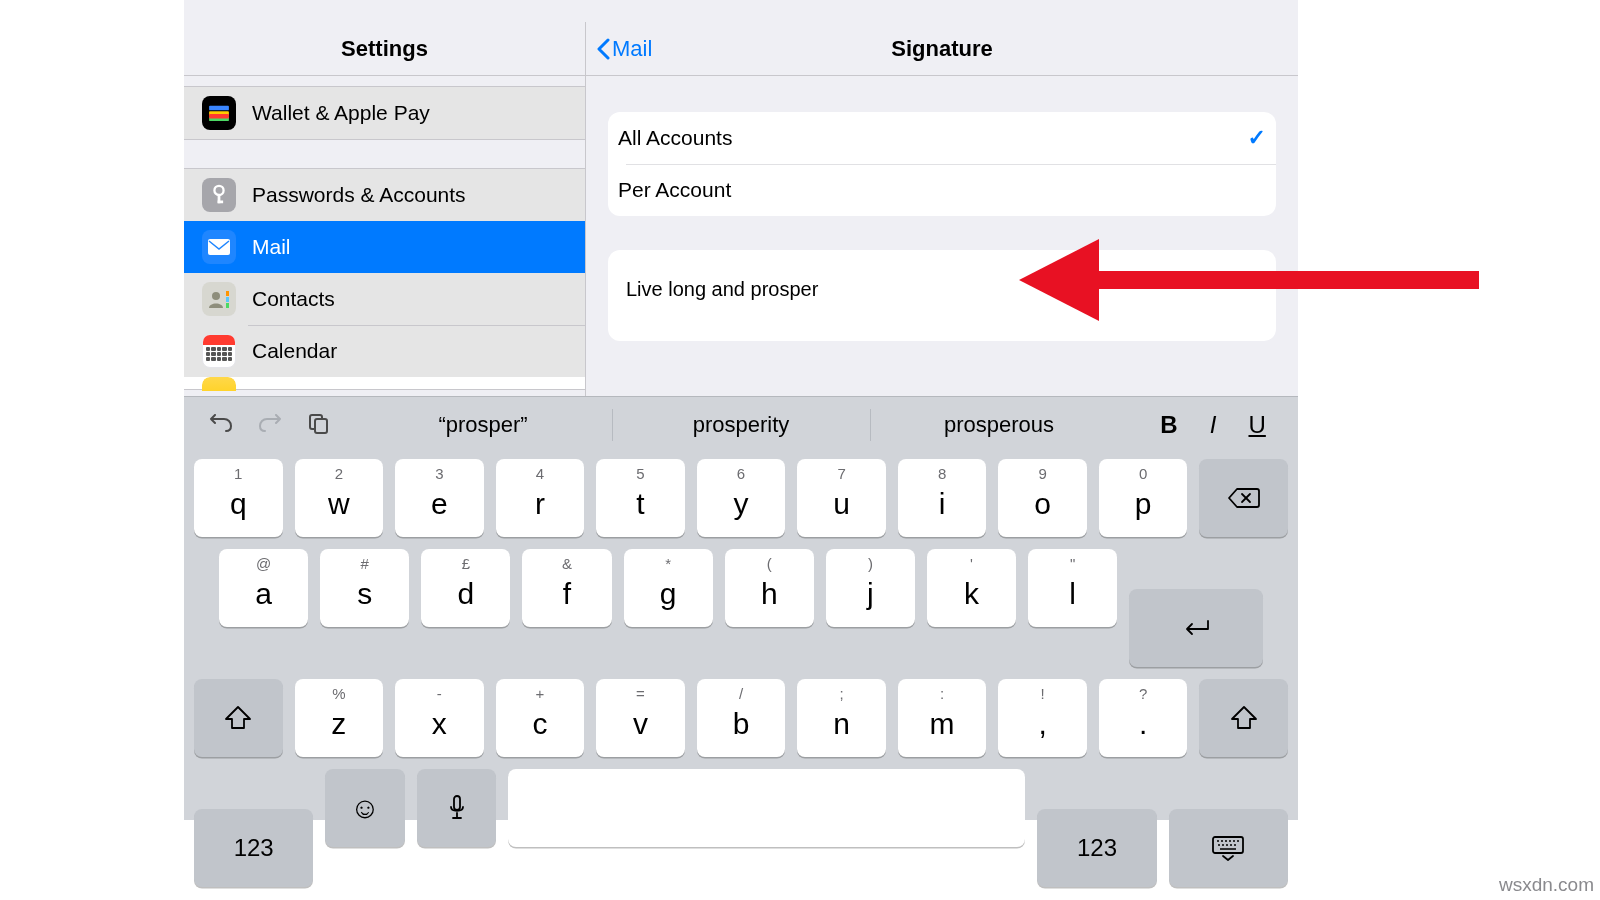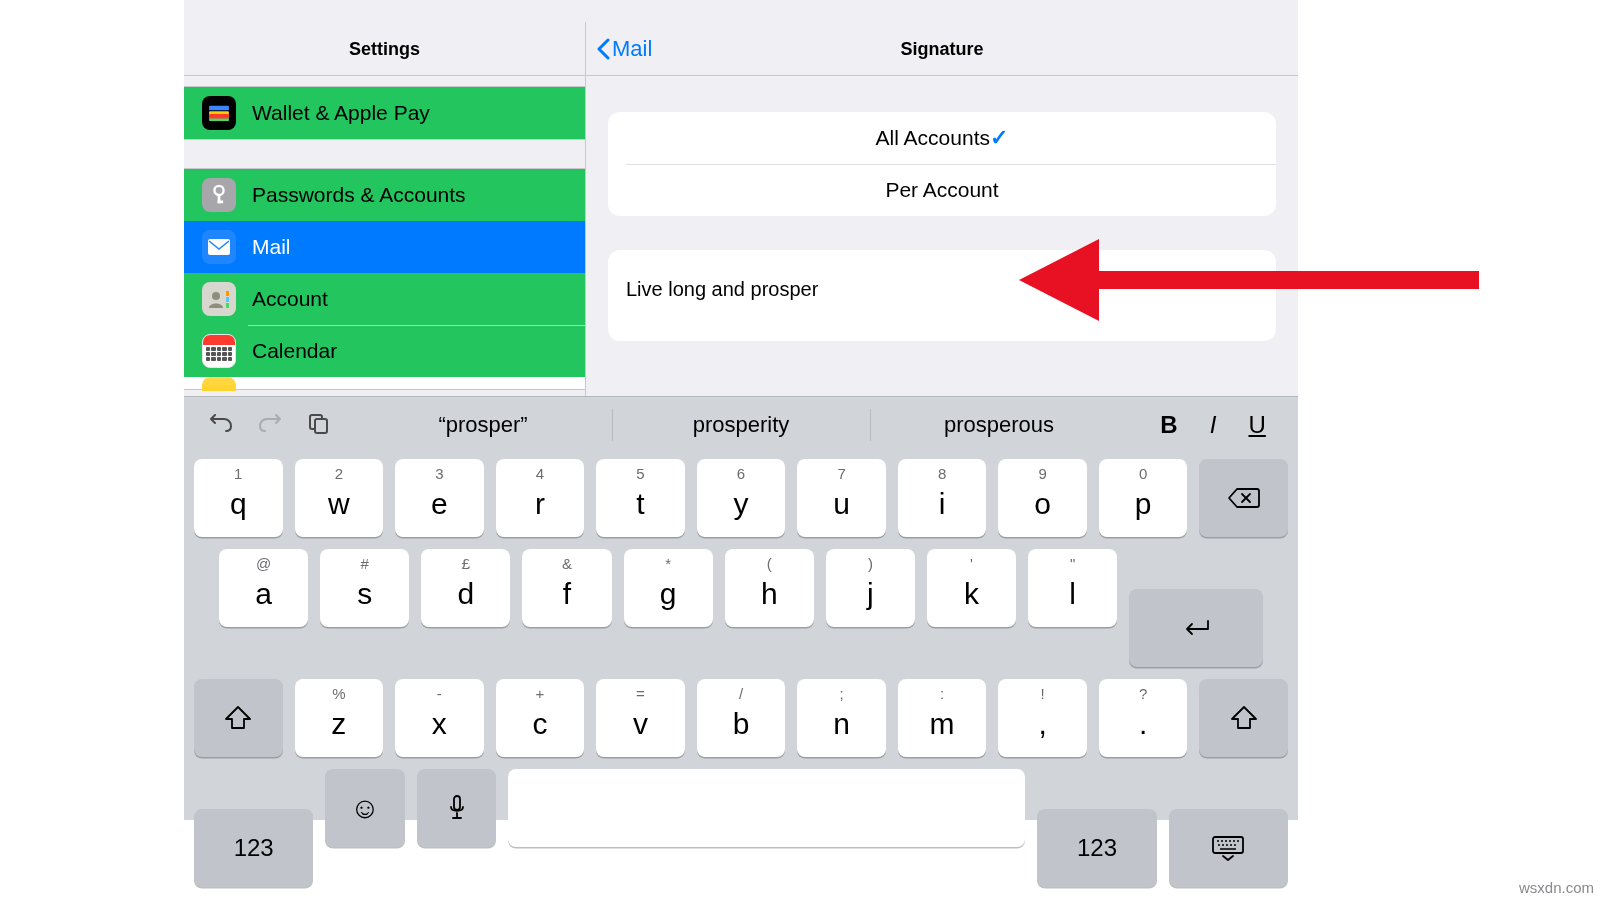--- a/index.html
+++ b/index.html
@@ -46,38 +46,38 @@
       left: 402px; top: 22px; right: 0; bottom: 0;
       background: #efeff4;
     }
     .pane-header {
       height: 54px;
       position: relative;
       border-bottom: 1px solid #c8c7cc;
     }
     .pane-title {
       position:absolute; left:0; right:0; top:50%; transform:translateY(-50%);
-      text-align:center; font-size:18px; font-weight:600; color:#000;
+      text-align:center; font-size:22px; font-weight:600; color:#000;
     }
     .back-button {
       position:absolute; left:10px; top:50%; transform:translateY(-50%);
       display:flex; align-items:center; gap:2px;
       color:#007aff; font-size:22px; font-weight:400;
     }
     .back-chevron svg { width:14px; height:22px; display:block; }
 
     
     .group { background:#fff; border-top:1px solid #c8c7cc; border-bottom:1px solid #c8c7cc; }
     .gap-s { height:10px; }
     .gap-m { height:28px; }
     .row {
       display:flex; align-items:center;
       height:52px; padding-left:18px;
       position:relative;
-      background:#22c55e;
+      background:#e5e5e5;
     }
     .row + .row::before {
       content:""; position:absolute; left:64px; right:0; top:0; height:1px; background:#c8c7cc;
     }
     .row .icon {
       width:34px; height:34px; border-radius:8px; margin-right:16px;
       display:flex; align-items:center; justify-content:center;
       flex-shrink:0;
     }
     .row .label { font-size:21px; color:#000; }
@@ -101,22 +101,22 @@
     .icon-calendar-dots span { background:#555; border-radius:1px; }
 
     .row-partial { height:12px; padding-left:18px; background:#fff; display:flex; align-items:flex-start; }
     .row-partial .icon { width:34px; height:14px; border-radius:8px 8px 0 0; margin-right:16px; overflow:hidden; }
     .row-partial .block { width:100%; height:34px; background:linear-gradient(#ffd84a,#ffcc00); border-radius:8px; }
 
     
     .detail-content { padding:0 22px; }
     .card { background:#fff; border-radius:12px; overflow:hidden; }
     .card .drow {
-      height:52px; display:flex; align-items:center; padding:0 26px;
-      font-size:21px; color:#000; position:relative; justify-content:center;
+      height:52px; display:flex; align-items:center; padding:0 10px;
+      font-size:21px; color:#000; position:relative; justify-content:space-between;
     }
     .card .drow + .drow::before {
       content:""; position:absolute; left:18px; right:0; top:0; height:1px; background:#e1e1e4;
     }
     .checkmark { color:#007aff; font-size:22px; font-weight:700; }
 
     .sig-card { background:#fff; border-radius:12px; padding:28px 18px 40px 18px; font-size:20px; color:#000; position:relative; }
 
     
     .arrow {
@@ -171,21 +171,21 @@
     }
     .key .alt { position:absolute; top:6px; font-size:15px; color:#6c6c70; }
     .key .main { font-size:30px; color:#000; margin-top:12px; }
     .key.mod { background:#c1c5cb; }
     .key.mod .main { margin-top:0; }
     .key.wide15 { flex:1.5;margin-top:40px; }
     .key.space  { flex:6.5; }
     .key .glyph svg { display:block; }
 
     
-    .wm { position:absolute; right:6px; bottom:4px; font-size:15px; color:#8a8a8e;margin-left:48px; }
+    .wm { position:absolute; right:6px; bottom:4px; font-size:19px; color:#8a8a8e;margin-left:48px; }
   </style>
 </head>
 <body>
 
 <div class="canvas">
 
 
   <div class="left-pane">
     <div class="pane-header">
       <div class="pane-title">Settings</div>
@@ -230,21 +230,21 @@
       <div class="row">
         <div class="icon icon-contacts">
           <svg viewBox="0 0 24 20">
               <circle cx="9" cy="7" r="4" fill="#8e8e7c"></circle>
               <path d="M2 19 C2 13 16 13 16 19 Z" fill="#8e8e7c"></path>
               <rect x="19" y="2" width="3" height="5" fill="#ff9500"></rect>
               <rect x="19" y="8" width="3" height="5" fill="#5ac8fa"></rect>
               <rect x="19" y="14" width="3" height="5" fill="#4cd964"></rect>
             </svg>
         </div>
-        <div class="label">Account</div>
+        <div class="label">Contacts</div>
       </div>
       <div class="row">
         <div class="icon icon-calendar">
           <div class="icon-calendar-inner">
             <div class="icon-calendar-top"></div>
             <div class="icon-calendar-dots">
                 <span></span>
                 <span></span>
                 <span></span>
                 <span></span>

